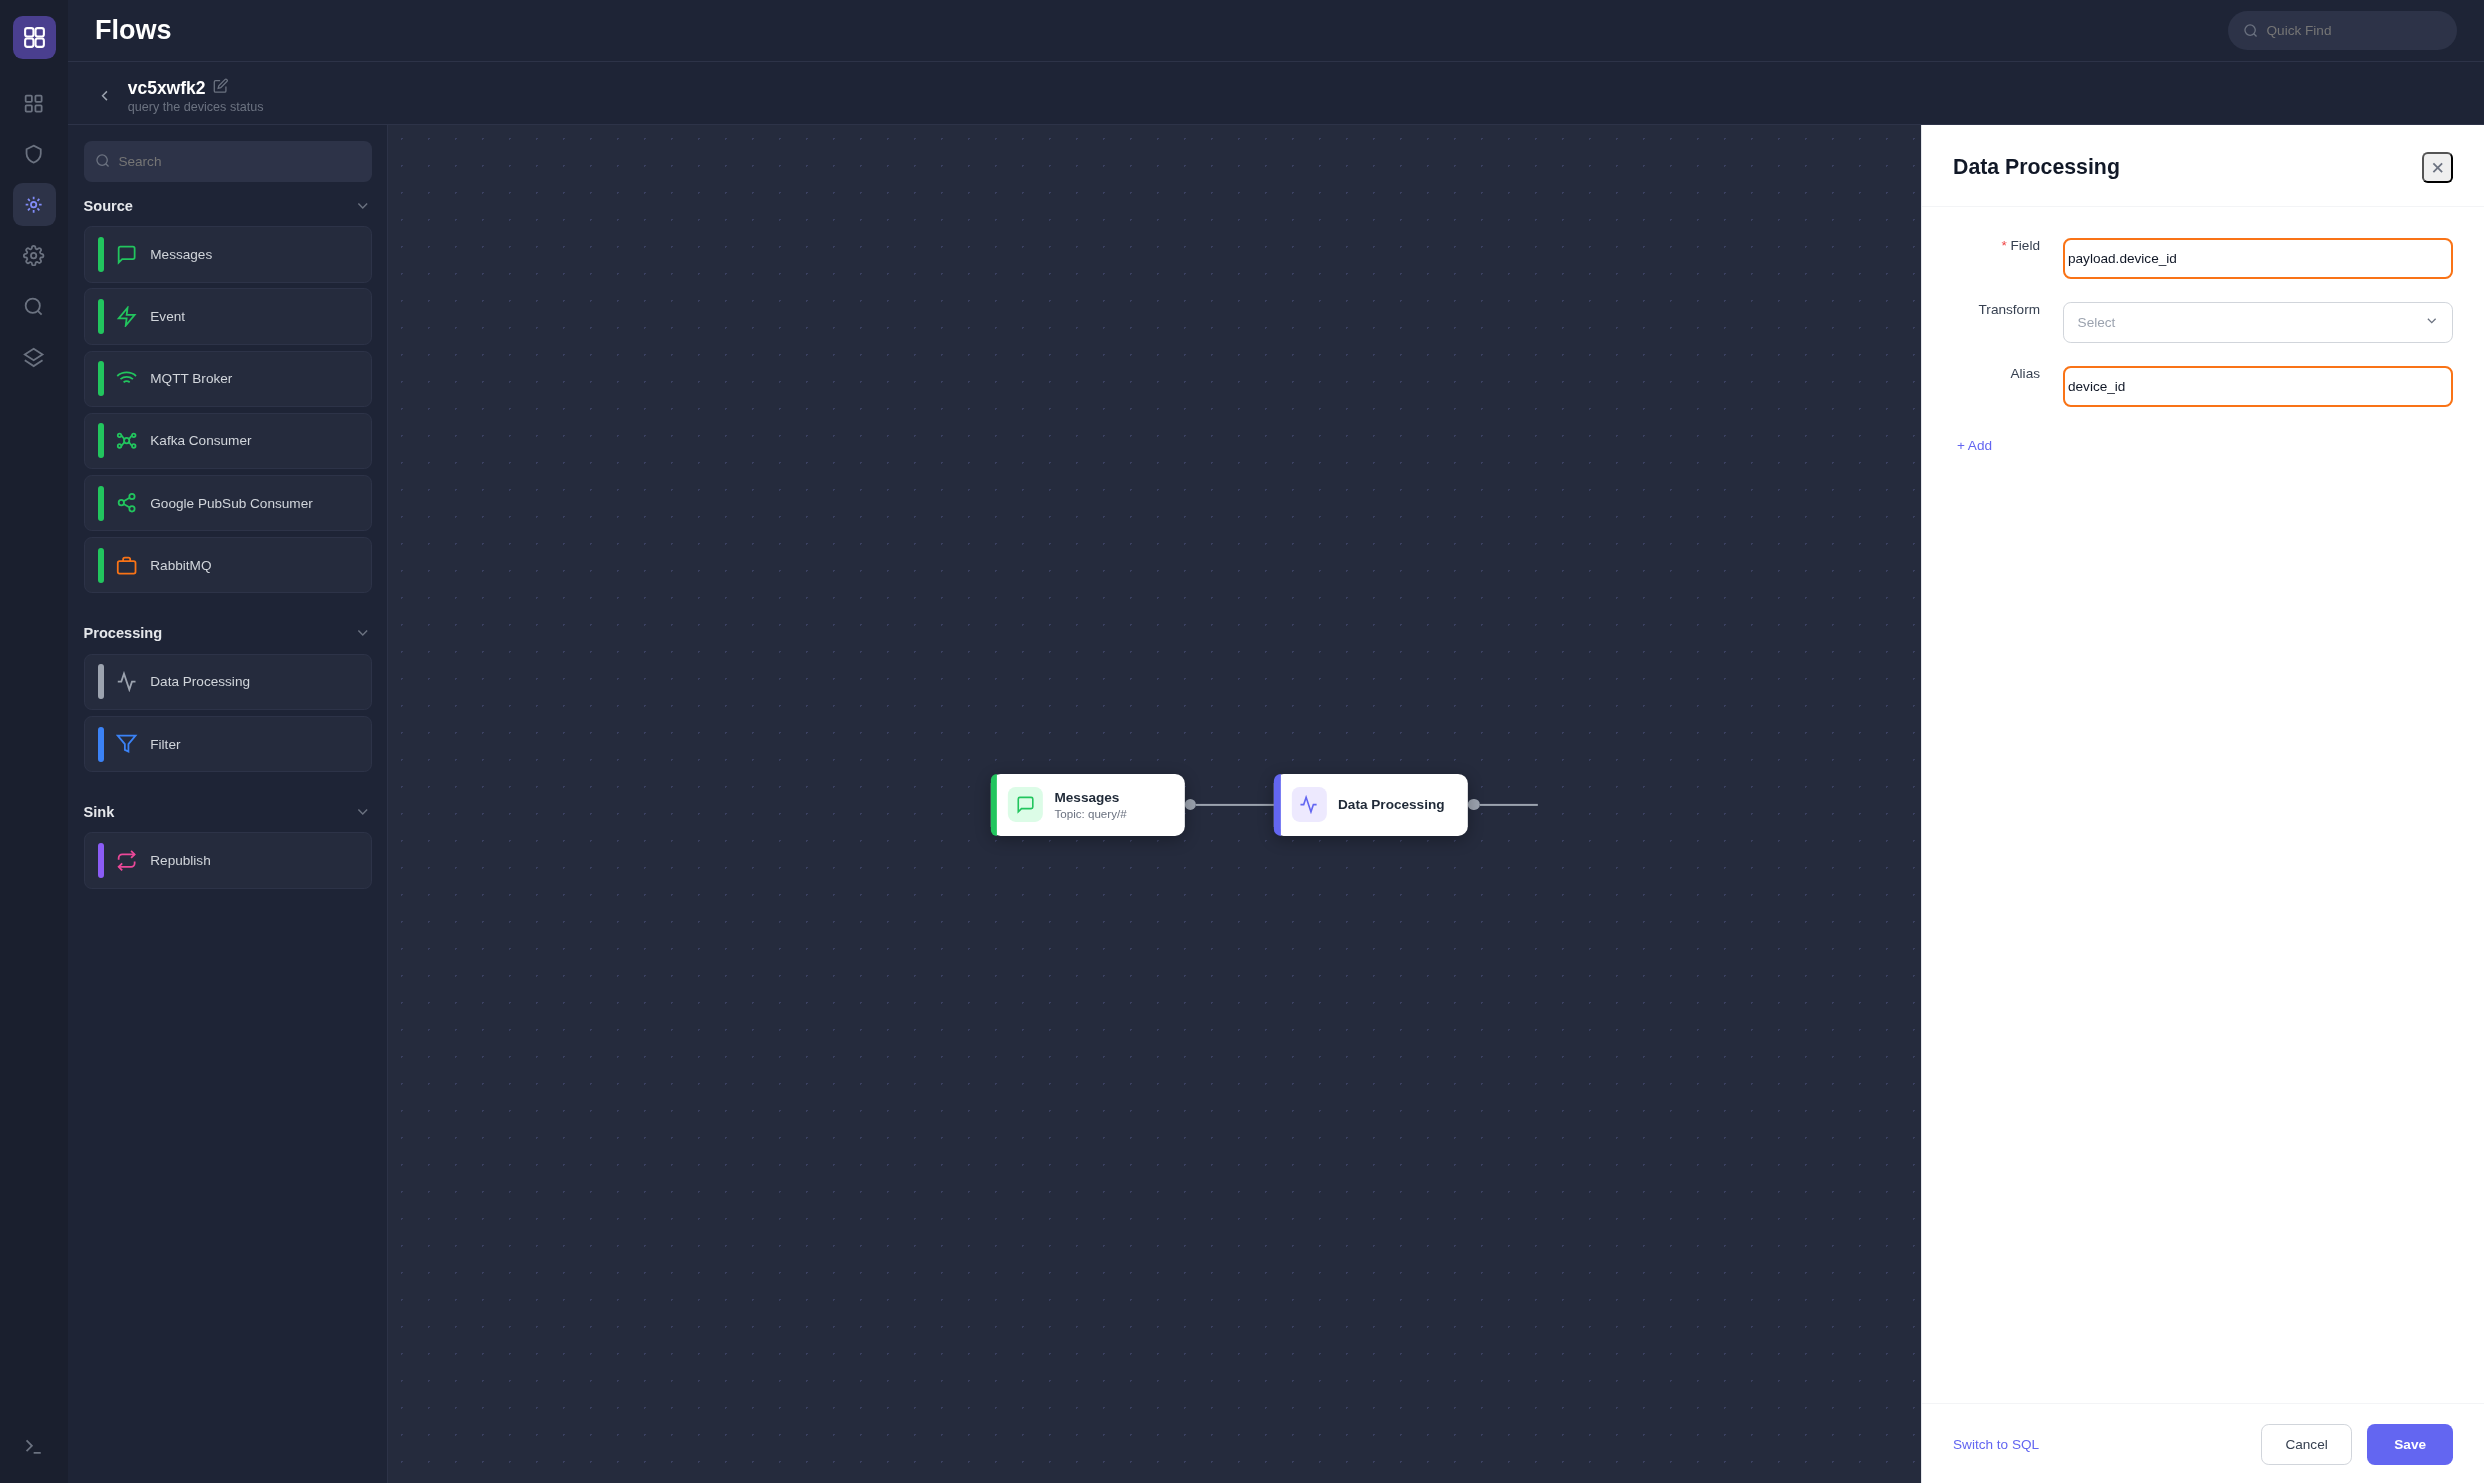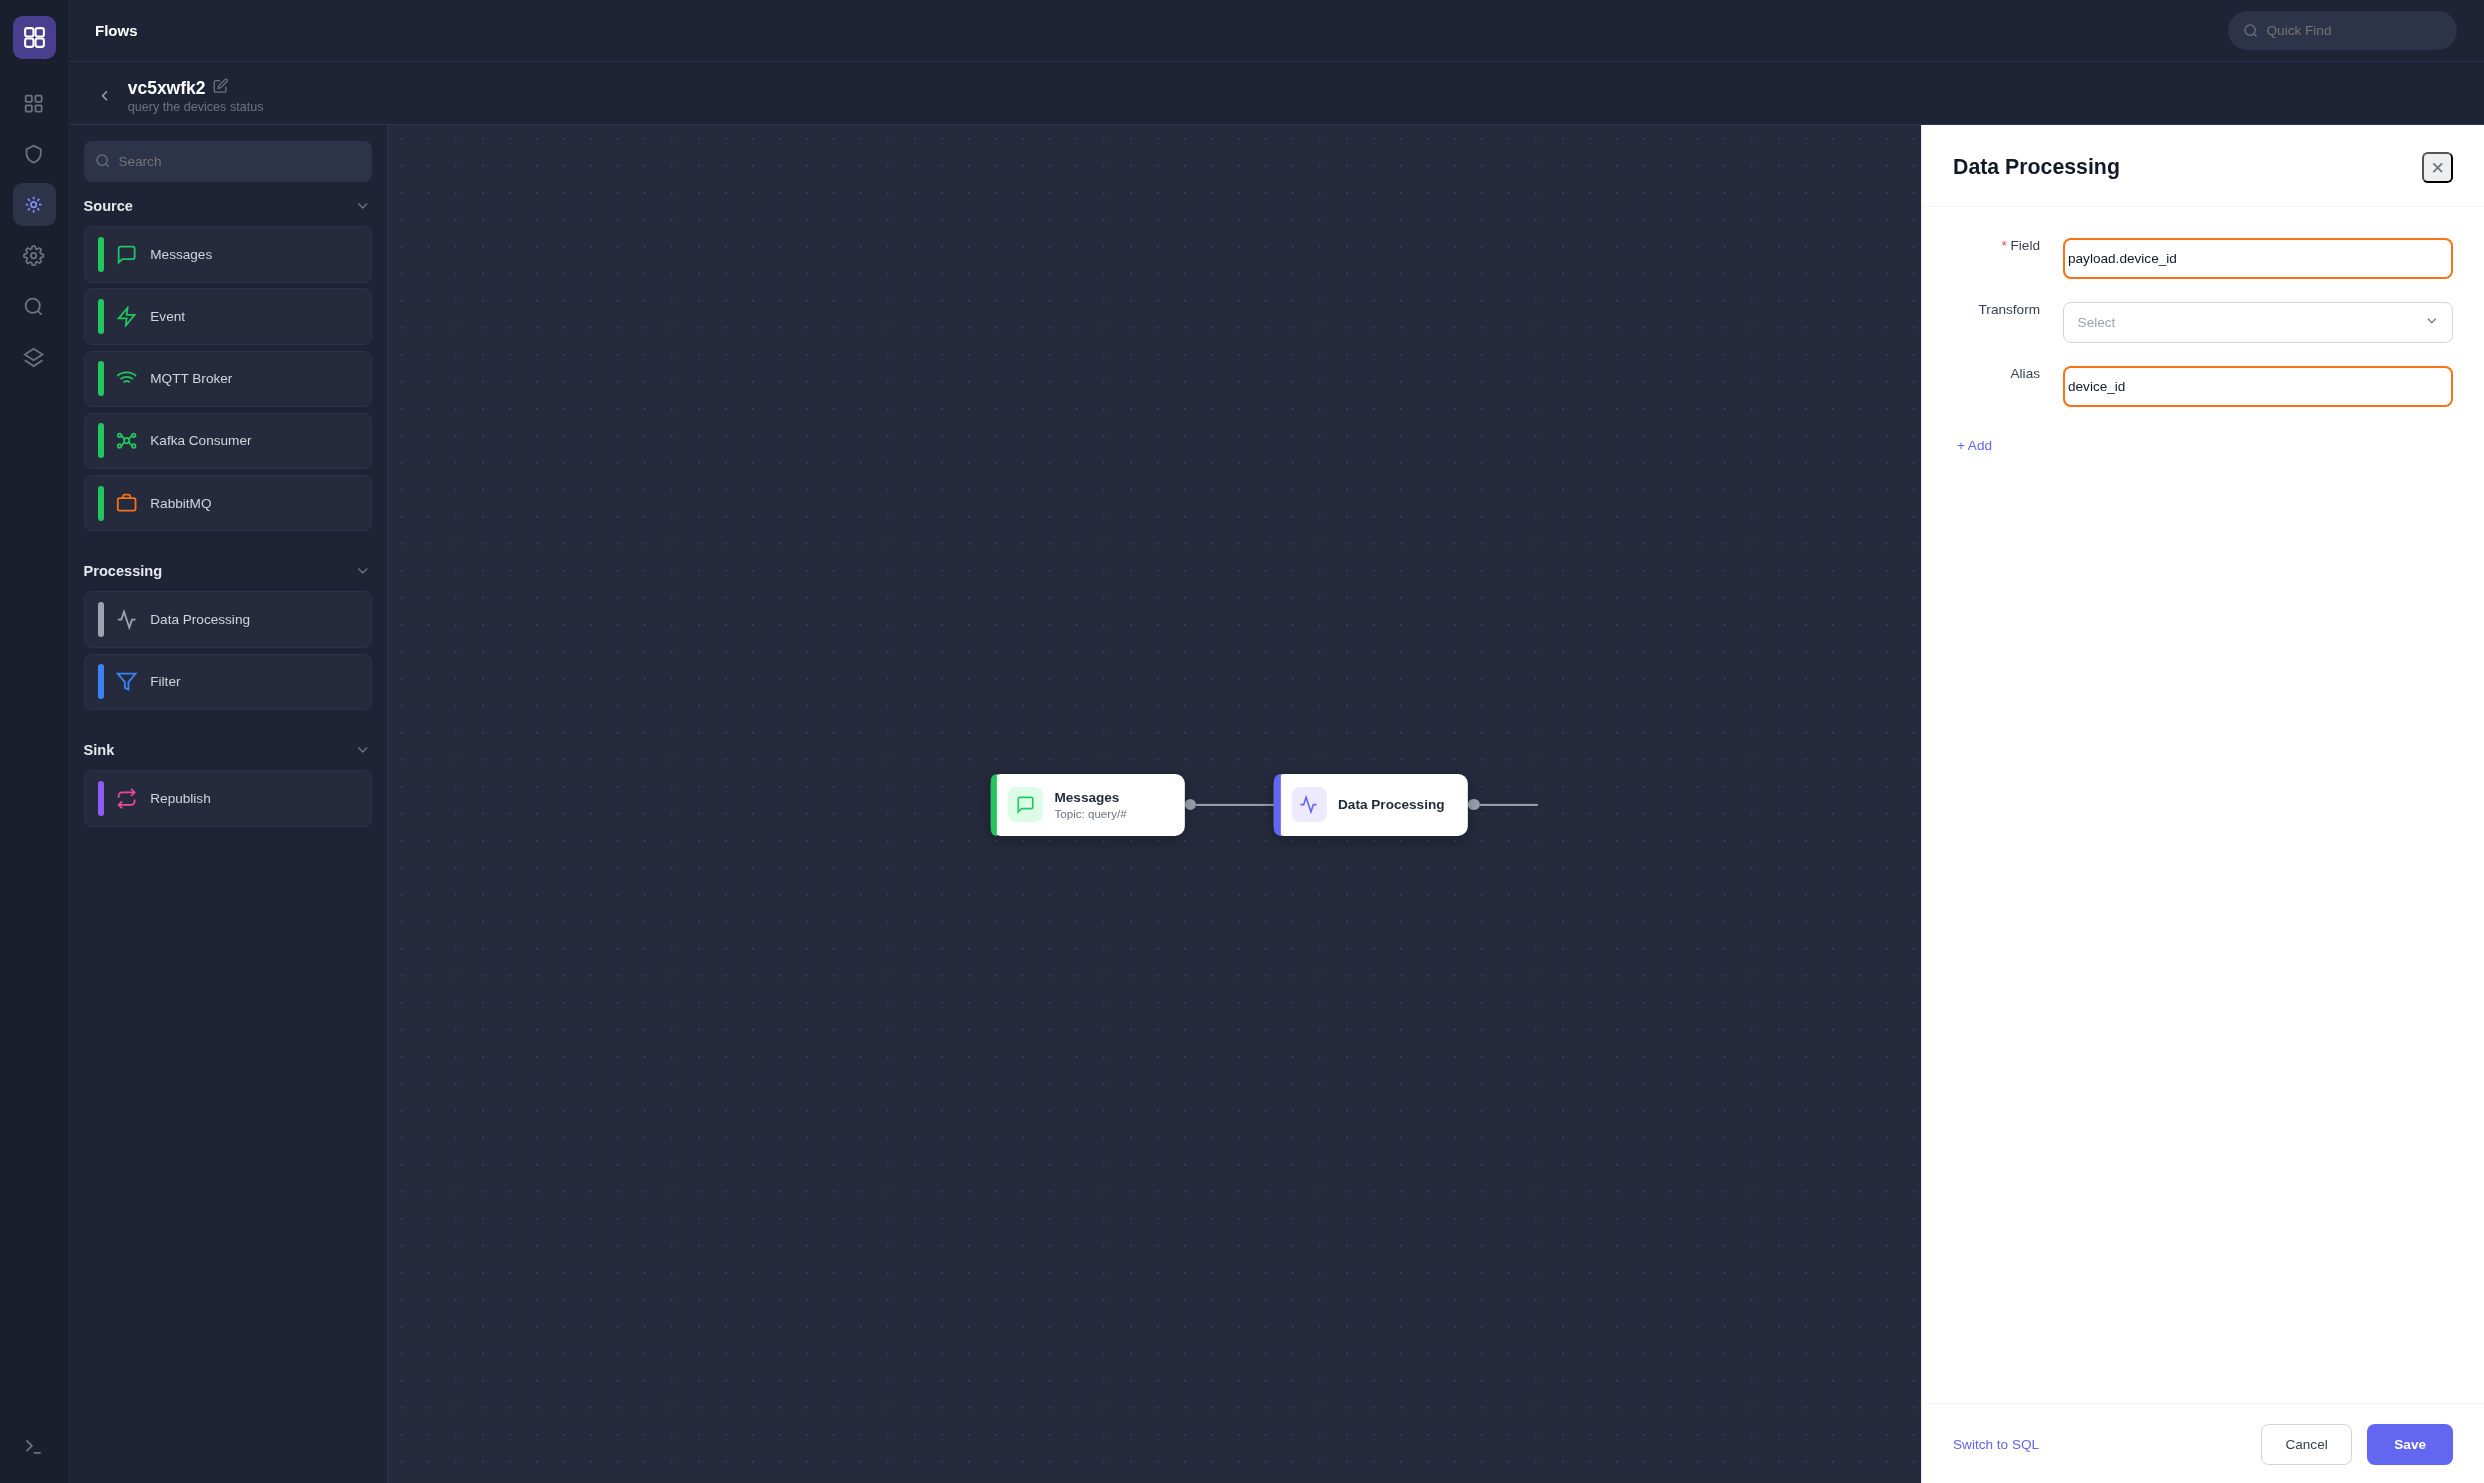--- a/index.html
+++ b/index.html
@@ -66,21 +66,21 @@
     .top-header {
       background: #1e2436;
       height: 62px;
       display: flex;
       align-items: center;
       padding: 0 27px;
       gap: 19.4px;
       border-bottom: 1px solid #2d3348;
     }
     .top-header-title {
-      font-size: 15px;
+      font-size: 27px;
       font-weight: 700;
       color: #fff;
     }
     .search-bar {
       margin-left: auto;
       background: #2d3348;
       border-radius: 23px;
       display: flex;
       align-items: center;
       padding: 0 15.5px;
@@ -605,20 +605,33 @@
                     <circle cx="20" cy="18" r="2"></circle>
                     <line x1="6" y1="6" x2="10" y2="11"></line>
                     <line x1="18" y1="6" x2="14" y2="11"></line>
                     <line x1="6" y1="18" x2="10" y2="13"></line>
                     <line x1="18" y1="18" x2="14" y2="13"></line>
                   </svg>
                 </div>
                 <span class="node-label">Kafka Consumer</span>
               </div>
 
+              <div class="node-item">
+                <div class="node-icon-bar green-bar"></div>
+                <div class="node-icon">
+                  <svg viewBox="0 0 24 24" fill="none" stroke="#22c55e" stroke-width="2" width="21.3" height="21.3">
+                    <circle cx="18" cy="5" r="3"></circle>
+                    <circle cx="6" cy="12" r="3"></circle>
+                    <circle cx="18" cy="19" r="3"></circle>
+                    <line x1="8.59" y1="13.51" x2="15.42" y2="17.49"></line>
+                    <line x1="15.41" y1="6.51" x2="8.59" y2="10.49"></line>
+                  </svg>
+                </div>
+                <span class="node-label">Google PubSub Consumer</span>
+              </div>
 
               <div class="node-item">
                 <div class="node-icon-bar green-bar"></div>
                 <div class="node-icon">
                   <svg viewBox="0 0 24 24" fill="none" stroke="#f97316" stroke-width="2" width="21.3" height="21.3">
                     <rect x="2" y="7" width="20" height="14" rx="2"></rect>
                     <path d="M16 7V5a2 2 0 00-2-2h-4a2 2 0 00-2 2v2"></path>
                   </svg>
                 </div>
                 <span class="node-label">RabbitMQ</span>

